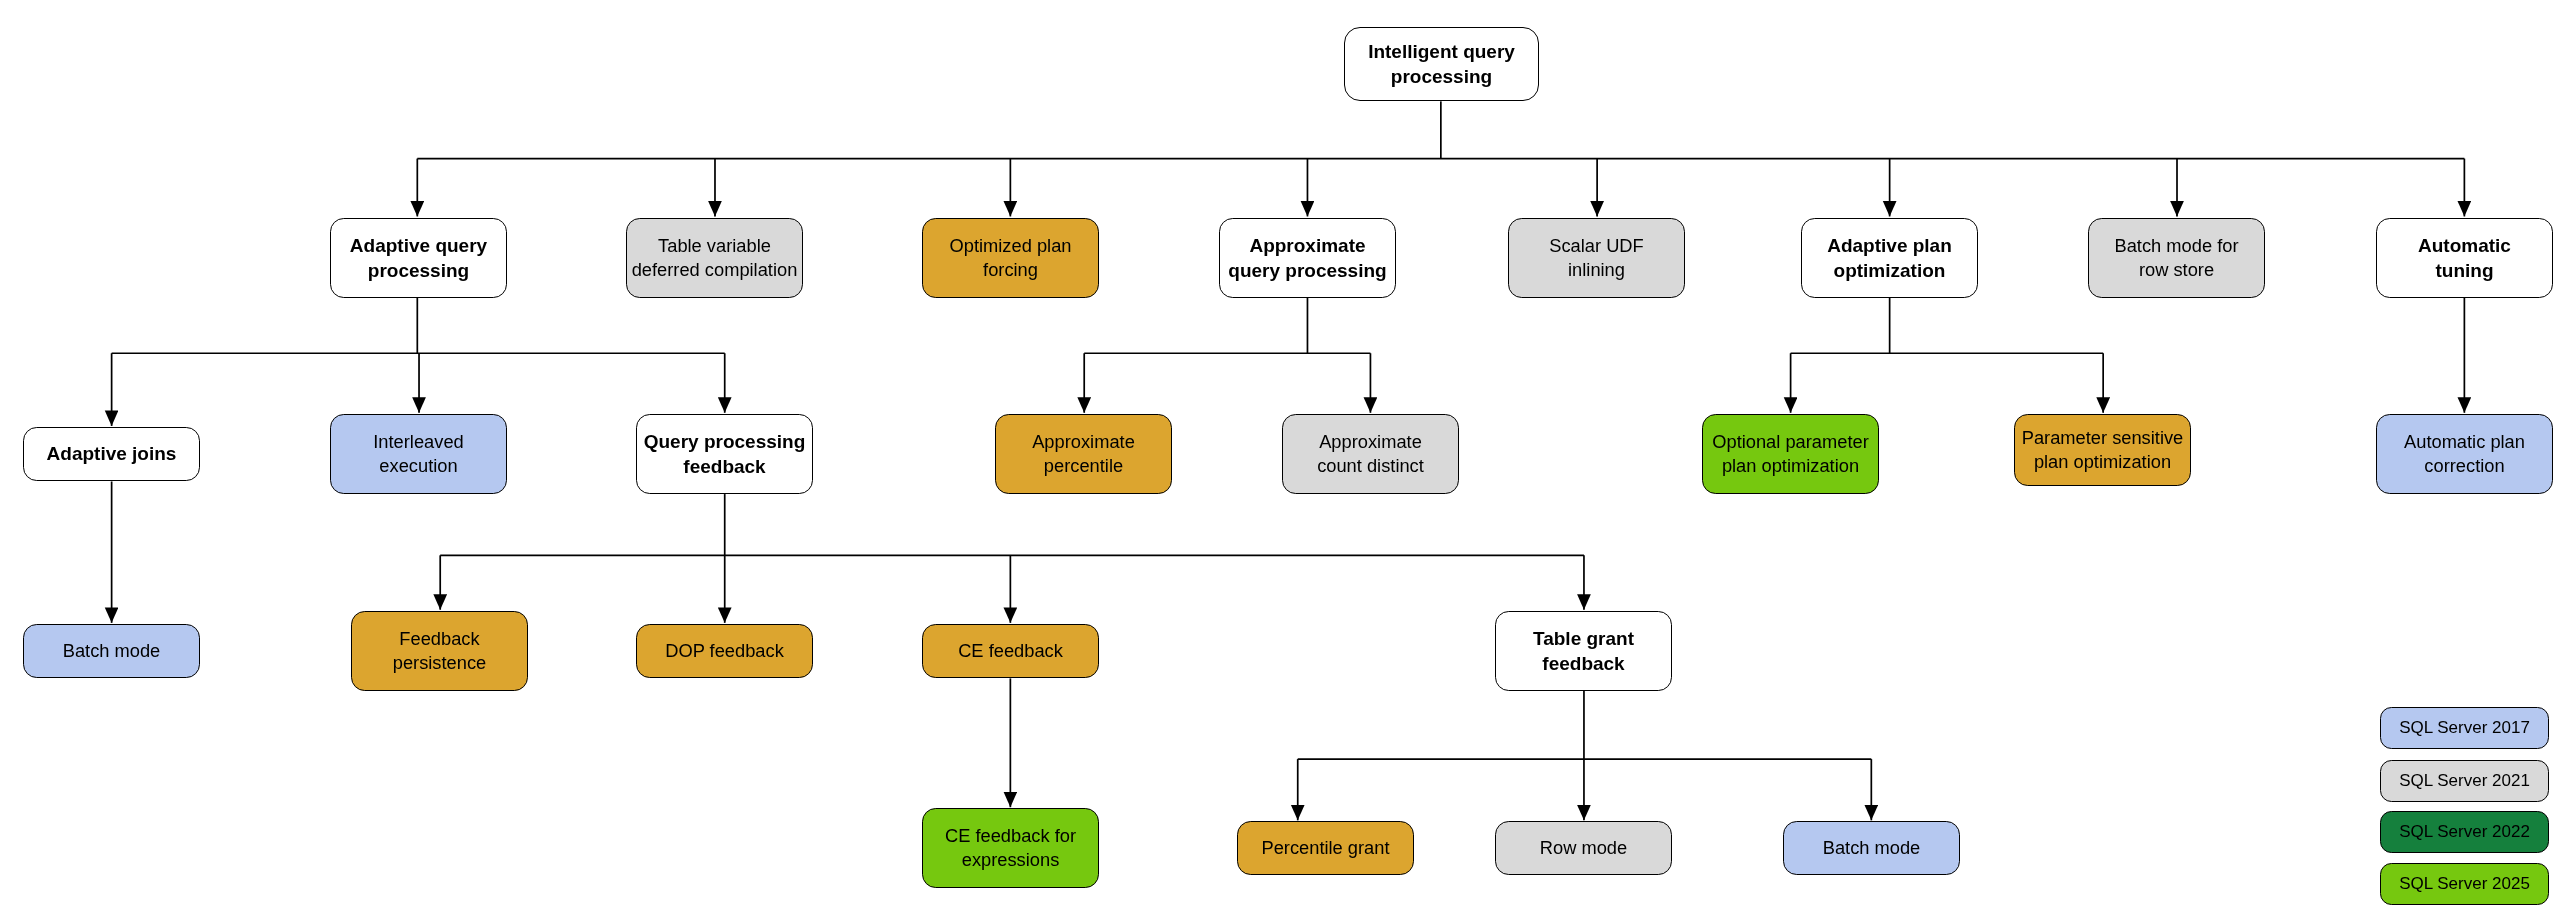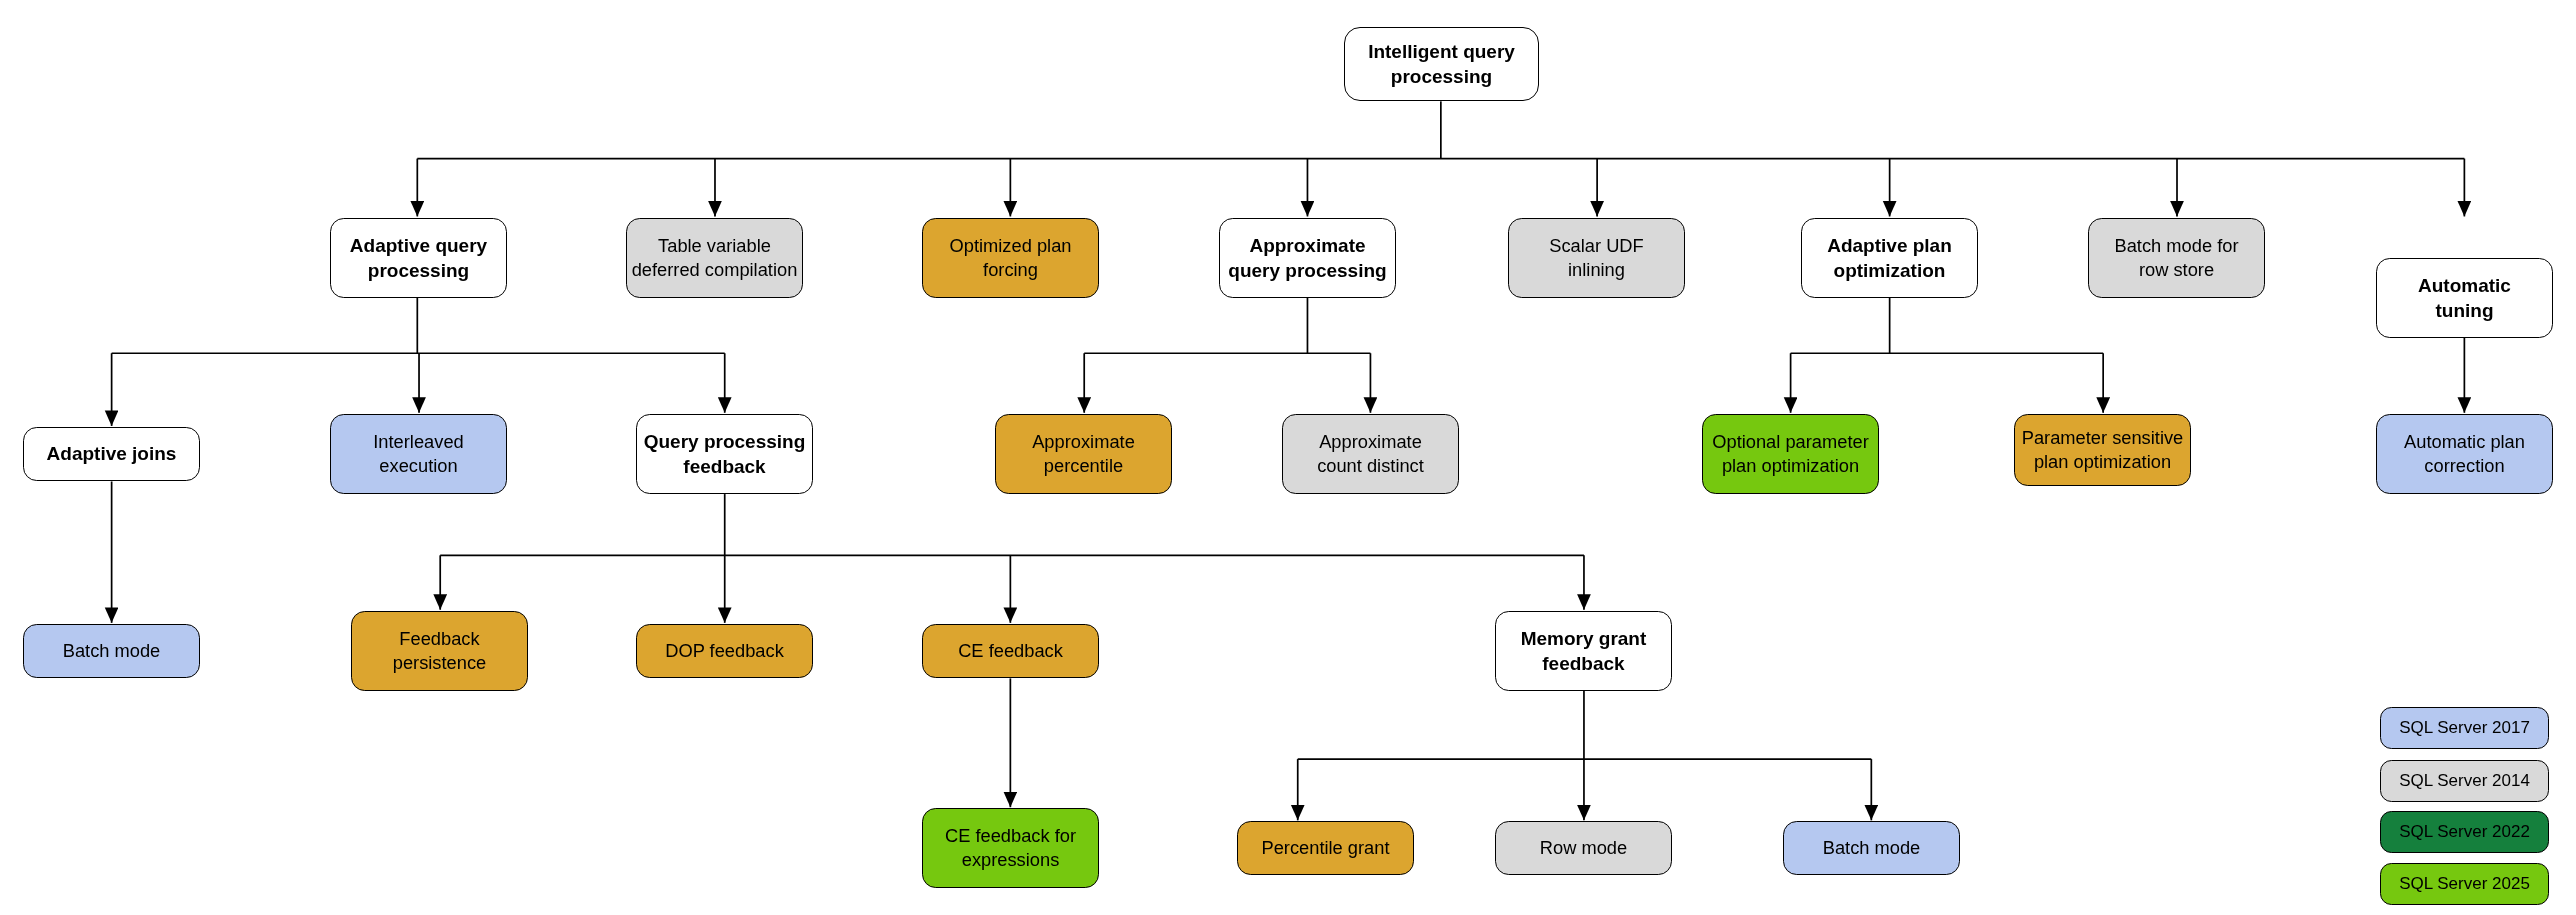--- a/index.html
+++ b/index.html
@@ -131,21 +131,21 @@
   <div class="node" style="left: 922px; top: 218px; width: 177px; height: 80px; background-color: rgb(220, 165, 47);">Optimized plan
 forcing</div>
   <div class="node cat" style="left: 1219px; top: 218px; width: 177px; height: 80px; background-color: rgb(255, 255, 255);">Approximate
 query processing</div>
   <div class="node" style="left: 1508px; top: 218px; width: 177px; height: 80px; background-color: rgb(217, 217, 217);">Scalar UDF
 inlining</div>
   <div class="node cat" style="left: 1801px; top: 218px; width: 177px; height: 80px; background-color: rgb(255, 255, 255);">Adaptive plan
 optimization</div>
   <div class="node" style="left: 2088px; top: 218px; width: 177px; height: 80px; background-color: rgb(217, 217, 217);">Batch mode for
 row store</div>
-  <div class="node cat" style="left: 2376px; top: 218px; width: 177px; height: 80px; background-color: rgb(255, 255, 255); margin-top: 40px;">Automatic
+  <div class="node cat" style="left: 2376px; top: 218px; width: 177px; height: 80px; background-color: rgb(255, 255, 255);">Automatic
 tuning</div>
 
   <div class="node cat" style="left: 23px; top: 427px; width: 177px; height: 54px; background-color: rgb(255, 255, 255);">Adaptive joins</div>
   <div class="node" style="left: 330px; top: 414px; width: 177px; height: 80px; background-color: rgb(181, 200, 240);">Interleaved
 execution</div>
   <div class="node cat" style="left: 636px; top: 414px; width: 177px; height: 80px; background-color: rgb(255, 255, 255);">Query processing
 feedback</div>
   <div class="node" style="left: 995px; top: 414px; width: 177px; height: 80px; background-color: rgb(220, 165, 47);">Approximate
 percentile</div>
   <div class="node" style="left: 1282px; top: 414px; width: 177px; height: 80px; background-color: rgb(217, 217, 217);">Approximate
@@ -155,28 +155,28 @@
   <div class="node" style="left: 2014px; top: 414px; width: 177px; height: 72px; background-color: rgb(220, 165, 47);">Parameter sensitive
 plan optimization</div>
   <div class="node" style="left: 2376px; top: 414px; width: 177px; height: 80px; background-color: rgb(181, 200, 240);">Automatic plan
 correction</div>
 
   <div class="node" style="left: 23px; top: 624px; width: 177px; height: 54px; background-color: rgb(181, 200, 240);">Batch mode</div>
   <div class="node" style="left: 351px; top: 611px; width: 177px; height: 80px; background-color: rgb(220, 165, 47);">Feedback
 persistence</div>
   <div class="node" style="left: 636px; top: 624px; width: 177px; height: 54px; background-color: rgb(220, 165, 47);">DOP feedback</div>
   <div class="node" style="left: 922px; top: 624px; width: 177px; height: 54px; background-color: rgb(220, 165, 47);">CE feedback</div>
-  <div class="node cat" style="left: 1495px; top: 611px; width: 177px; height: 80px; background-color: rgb(255, 255, 255);">Memory grant
+  <div class="node cat" style="left: 1495px; top: 611px; width: 177px; height: 80px; background-color: rgb(255, 255, 255);">Table grant
 feedback</div>
 
   <div class="node" style="left: 922px; top: 808px; width: 177px; height: 80px; background-color: rgb(118, 200, 15);">CE feedback for
 expressions</div>
   <div class="node" style="left: 1209px; top: 821px; width: 177px; height: 54px; background-color: rgb(220, 165, 47); margin-left: 28px;">Percentile grant</div>
   <div class="node" style="left: 1495px; top: 821px; width: 177px; height: 54px; background-color: rgb(217, 217, 217);">Row mode</div>
   <div class="node" style="left: 1783px; top: 821px; width: 177px; height: 54px; background-color: rgb(181, 200, 240);">Batch mode</div>
 
   <div class="legend-pill" style="left: 2380px; top: 692px; width: 169px; height: 42px; background-color: rgb(181, 200, 240);">SQL Server 2017</div>
-  <div class="legend-pill" style="left: 2380px; top: 745px; width: 169px; height: 42px; background-color: rgb(217, 217, 217);">SQL Server 2014</div>
+  <div class="legend-pill" style="left: 2380px; top: 745px; width: 169px; height: 42px; background-color: rgb(217, 217, 217);">SQL Server 2021</div>
   <div class="legend-pill" style="left: 2380px; top: 796px; width: 169px; height: 42px; background-color: #15803d;">SQL Server 2022</div>
   <div class="legend-pill" style="left: 2380px; top: 848px; width: 169px; height: 42px; background-color: rgb(118, 200, 15);">SQL Server 2025</div>
 
 </div>
 
 
 </body></html>

